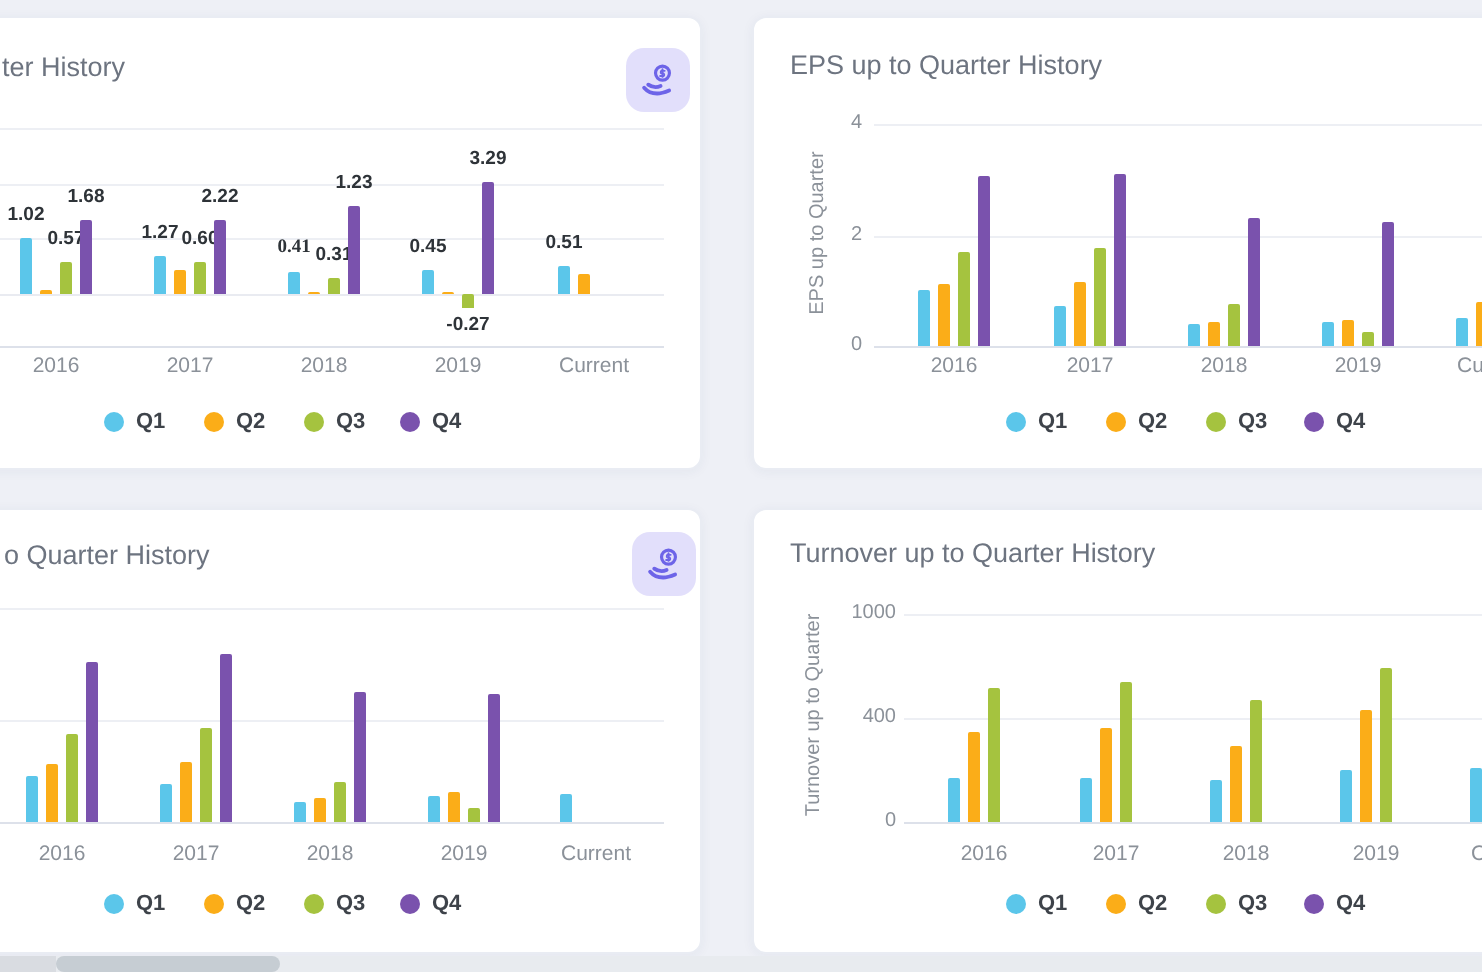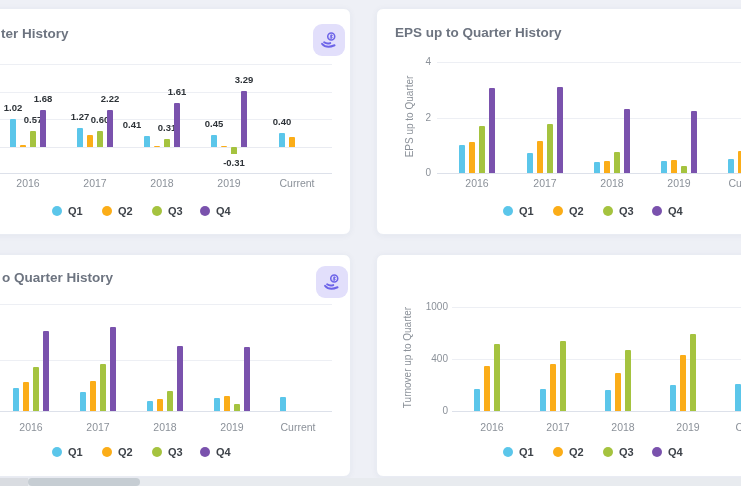--- a/index.html
+++ b/index.html
@@ -2,21 +2,21 @@
 <html><head>
 <meta charset="utf-8">
 <style>
   html,body{margin:0;padding:0;}
   body{width:741px;height:486px;overflow:hidden;background:#eef0f6;
        font-family:"Liberation Sans",sans-serif;}
   .stage{position:relative;width:741px;height:486px;overflow:hidden;}
   .card{position:absolute;background:#ffffff;border:1px solid #e9ecf3;border-radius:7px;
         box-shadow:0 1px 6px rgba(40,50,90,0.05);}
   .abs{position:absolute;}
-  .card-title{position:absolute;font-size:13.5px;font-weight:700;color:#6d7480;white-space:nowrap;}
+  .card-title{position:absolute;font-size:13.5px;font-weight:400;color:#6d7480;white-space:nowrap;}
   .gridline{position:absolute;height:1px;background:#edeff4;}
   .zeroline{position:absolute;height:1px;background:#e9ebf1;}
   .axisline{position:absolute;height:1px;background:#dde1ea;}
   .bar{position:absolute;border-radius:1px 1px 0 0;}
   .datalabel{position:absolute;width:36px;text-align:center;font-size:9.5px;font-weight:700;color:#2e3338;}
   .cat{position:absolute;width:64px;text-align:center;font-size:10.5px;color:#8b9199;}
   .ytick{position:absolute;width:34px;text-align:right;font-size:10px;color:#8b9199;}
   .ylabel{position:absolute;font-size:10px;color:#8b9199;white-space:nowrap;
           transform:rotate(-90deg);transform-origin:center center;}
   .legend-dot{position:absolute;width:10px;height:10px;border-radius:50%;}
@@ -34,20 +34,21 @@
 <div class="stage">
 
   <div class="card" style="left:-30px;top:8px;width:379px;height:225px"></div>
   <div class="card" style="left:376px;top:8px;width:430px;height:225px"></div>
   <div class="card" style="left:-30px;top:254px;width:379px;height:221px"></div>
   <div class="card" style="left:376px;top:254px;width:430px;height:221px"></div>
 
   <div class="card-title" style="left:1px;top:26px">ter History</div>
   <div class="card-title" style="left:395px;top:25px">EPS up to Quarter History</div>
   <div class="card-title" style="left:2px;top:270px">o Quarter History</div>
+  <div class="card-title" style="left:395px;top:269px">Turnover up to Quarter History</div>
 
   <div class="icon-btn" style="left:313px;top:24px">
     <span>
       <svg width="19" height="19" viewBox="0 0 24 24" fill="none" stroke="#6d64e8" stroke-linecap="round">
         <circle cx="14.2" cy="7" r="4.4" stroke-width="2"></circle>
         <path d="M14.2 4.6v4.8" stroke-width="1.2"></path>
         <path d="M15.6 5.6h-2.1a1 1 0 0 0 0 1.6h1.4a1 1 0 0 1 0 1.6h-2.2" stroke-width="1.2"></path>
         <path d="M2.6 16.2c2.2 2.6 5.2 3.7 8.2 3.7 2.6 0 5.2-.9 7.6-1.9" stroke-width="2.4"></path>
         <path d="M5.2 14.3c2.4 1.7 5.4 1.9 7.8.9" stroke-width="2.4"></path>
       </svg>
@@ -69,44 +70,44 @@
       <div class="gridline" style="left: 0px; top: 64px; width: 332px;"></div>
       <div class="gridline" style="left: 0px; top: 92px; width: 332px;"></div>
       <div class="gridline" style="left: 0px; top: 119px; width: 332px;"></div>
       <div class="zeroline" style="left: 0px; top: 147px; width: 332px;"></div>
       <div class="axisline" style="left: 0px; top: 173px; width: 332px;"></div>
       <div class="bar" style="left: 9.75px; top: 119px; width: 6.5px; height: 28.1px; background: rgb(91, 198, 234);"></div>
       <div class="datalabel" style="left: -5px; top: 102px;">1.02</div>
       <div class="bar" style="left: 76.75px; top: 127.5px; width: 6.5px; height: 19.5px; background: rgb(91, 198, 234);"></div>
       <div class="datalabel" style="left: 62px; top: 110.5px;">1.27</div>
       <div class="bar" style="left: 143.75px; top: 135.7px; width: 6.5px; height: 11.3px; background: rgb(91, 198, 234);"></div>
-      <div class="datalabel" style="left: 114px; top: 118.7px;">0.41</div>
+      <div class="datalabel" style="left: 129px; top: 118.7px; font-family: Liberation Serif, serif;">0.41</div>
       <div class="bar" style="left: 210.75px; top: 134.6px; width: 6.5px; height: 12.4px; background: rgb(91, 198, 234);"></div>
       <div class="datalabel" style="left: 196px; top: 117.6px;">0.45</div>
       <div class="bar" style="left: 278.75px; top: 133px; width: 6.5px; height: 14px; background: rgb(91, 198, 234);"></div>
-      <div class="datalabel" style="left: 264px; top: 116px;">0.40</div>
+      <div class="datalabel" style="left: 264px; top: 116px;">0.51</div>
       <div class="bar" style="left: 19.75px; top: 145.1px; width: 6.5px; height: 1.9px; background: rgb(251, 173, 24);"></div>
       <div class="bar" style="left: 86.75px; top: 134.6px; width: 6.5px; height: 12.4px; background: rgb(251, 173, 24);"></div>
       <div class="bar" style="left: 153.75px; top: 145.8px; width: 6.5px; height: 1.2px; background: rgb(251, 173, 24);"></div>
       <div class="bar" style="left: 220.75px; top: 145.6px; width: 6.5px; height: 1.4px; background: rgb(251, 173, 24);"></div>
       <div class="bar" style="left: 288.75px; top: 137.1px; width: 6.5px; height: 9.9px; background: rgb(251, 173, 24);"></div>
       <div class="bar" style="left: 29.75px; top: 131.3px; width: 6.5px; height: 15.7px; background: rgb(165, 195, 63);"></div>
       <div class="datalabel" style="left: 15px; top: 114.3px;">0.57</div>
       <div class="bar" style="left: 96.75px; top: 130.5px; width: 6.5px; height: 16.5px; background: rgb(165, 195, 63);"></div>
       <div class="datalabel" style="left: 82px; top: 113.5px;">0.60</div>
       <div class="bar" style="left: 163.75px; top: 138.5px; width: 6.5px; height: 8.5px; background: rgb(165, 195, 63);"></div>
       <div class="datalabel" style="left: 149px; top: 121.5px;">0.31</div>
       <div class="bar" style="left: 230.75px; top: 147px; width: 6.5px; height: 7.4px; background: rgb(165, 195, 63);"></div>
-      <div class="datalabel" style="left: 216px; top: 157.4px;">-0.31</div>
+      <div class="datalabel" style="left: 216px; top: 157.4px;">-0.27</div>
       <div class="bar" style="left: 39.75px; top: 109.6px; width: 6.5px; height: 37.4px; background: rgb(122, 82, 173);"></div>
       <div class="datalabel" style="left: 25px; top: 92.6px;">1.68</div>
       <div class="bar" style="left: 106.75px; top: 109.9px; width: 6.5px; height: 37.1px; background: rgb(122, 82, 173);"></div>
       <div class="datalabel" style="left: 92px; top: 92.9px;">2.22</div>
       <div class="bar" style="left: 173.75px; top: 102.7px; width: 6.5px; height: 44.3px; background: rgb(122, 82, 173);"></div>
-      <div class="datalabel" style="left: 159px; top: 85.7px;">1.61</div>
+      <div class="datalabel" style="left: 159px; top: 85.7px;">1.23</div>
       <div class="bar" style="left: 240.75px; top: 90.9px; width: 6.5px; height: 56.1px; background: rgb(122, 82, 173);"></div>
       <div class="datalabel" style="left: 226px; top: 73.9px;">3.29</div>
       <div class="cat" style="left: -4px; top: 177px;">2016</div>
       <div class="cat" style="left: 63px; top: 177px;">2017</div>
       <div class="cat" style="left: 130px; top: 177px;">2018</div>
       <div class="cat" style="left: 197px; top: 177px;">2019</div>
       <div class="cat" style="left: 265px; top: 177px;">Current</div>
       <div class="legend-dot" style="left: 52px; top: 206px; background: rgb(91, 198, 234);"></div>
       <div class="legend-label" style="left: 68px; top: 205px;">Q1</div>
       <div class="legend-dot" style="left: 102px; top: 206px; background: rgb(251, 173, 24);"></div>

